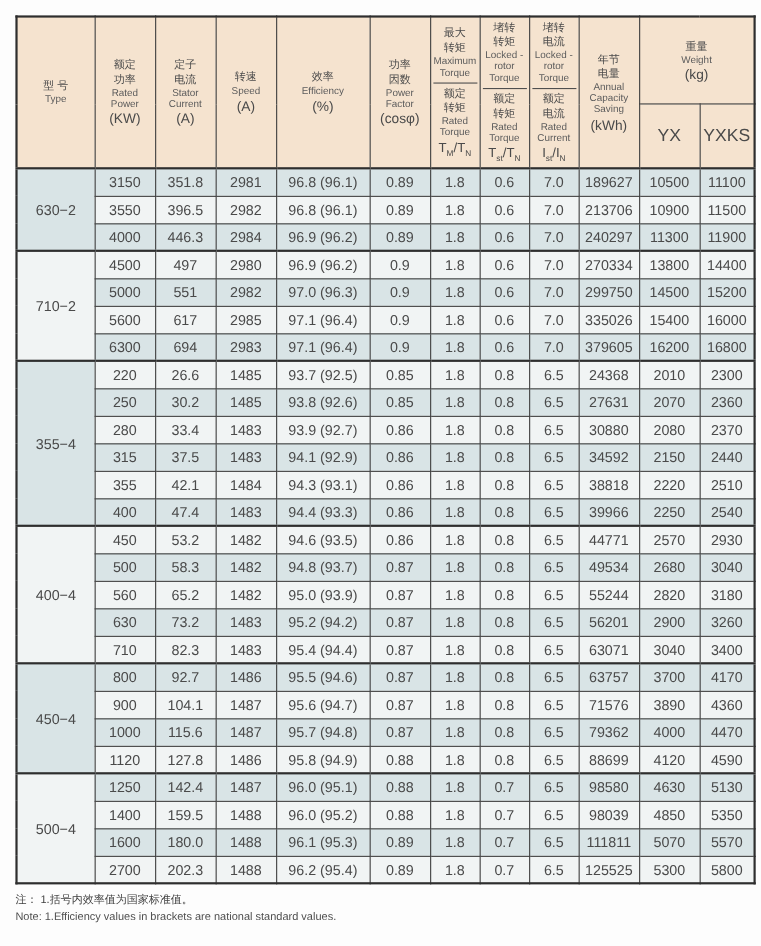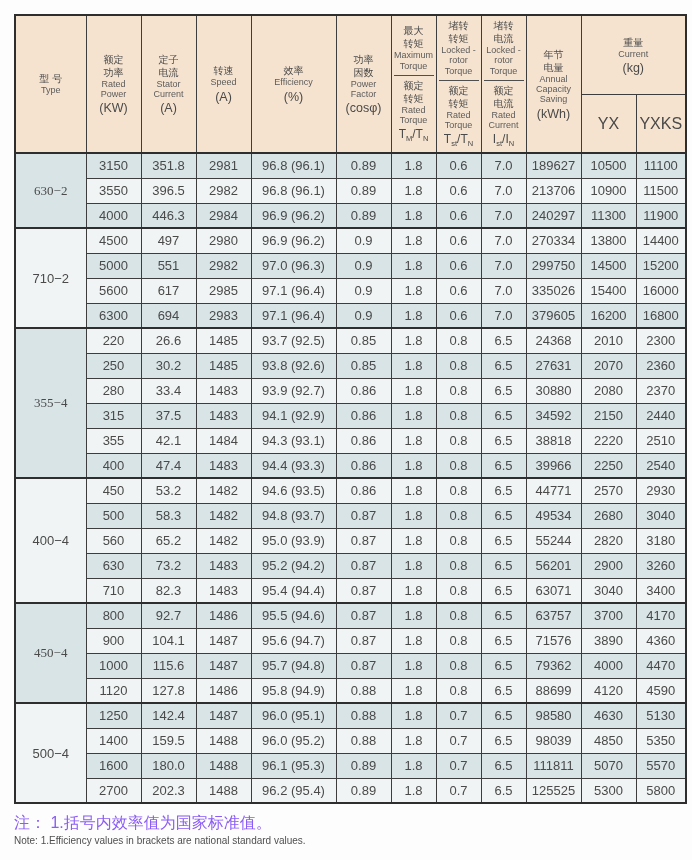--- a/index.html
+++ b/index.html
@@ -36,33 +36,33 @@
   }
   thead th{background:var(--header-bg);padding:2px 1px;}
   thead tr.h1{height:66px;}
   thead tr.h2{height:48px;}
   tbody tr{height:25px;}
   tbody td, tbody th{font-size:13px;color:var(--text-color);}
   tbody tr:first-child td, tbody tr:first-child th{border-top:2px solid var(--border-strong);}
   tr.group-start td, tr.group-start th{border-top:2px solid var(--border-strong);}
   tr.row-a td{background:var(--row-alt-bg);}
   tr.row-b td{background:var(--row-base-bg);}
-  th.g-a{background:var(--row-alt-bg);font-family:Liberation Serif, serif;}
+  th.g-a{background:var(--row-alt-bg);}
   th.g-b{background:var(--row-base-bg);margin-top:43px;}
   .zh{display:block;font-size:10px;line-height:1.3;}
   .wrap{width:2.3em;margin:0 auto;}
   .en{display:block;font-size:9px;line-height:1.15;color:var(--en-color);}
   .unit{display:block;font-size:12.5px;margin-top:2px;}
   th.frac{padding:0;}
   .frac-top{padding:3px 1px 4px;}
   .frac-bot{border-top:1px solid #4f4f4f;margin:0 2px;padding:3px 1px 4px;}
   .sym{display:block;font-size:12px;margin-top:1px;}
   .sym sub{font-size:7.5px;}
   .notes{margin:9px 0 0 14px;line-height:1.25;}
-  .note-zh{font-size:16px;color:#8b5cf6;margin-top:2px;}
+  .note-zh{font-size:10px;color:#404040;margin-top:2px;}
   .note-en{font-size:10px;color:#4f4f4f;margin-top:2px;}
 </style>
 </head>
 <body>
 
 <div class="page">
   <table class="spec">
     <colgroup>
       <col style="width:71px">
         <col style="width:55px">
@@ -141,21 +141,21 @@
             <span class="sym"><span>I</span><sub>st</sub><span>/I</span><sub>N</sub></span>
           </div>
         </th>
         <th rowspan="2">
           <span class="zh wrap">年节电量</span>
           <span class="en">Annual Capacity Saving</span>
           <span class="unit">(kWh)</span>
         </th>
         <th colspan="2">
           <span class="zh">重量</span>
-          <span class="en">Current</span>
+          <span class="en">Weight</span>
           <span class="unit">(kg)</span>
         </th>
       </tr>
       <tr class="h2">
         <th>YX</th>
         <th>YXKS</th>
       </tr>
     </thead>
     <tbody>
         <tr class="row-a">

